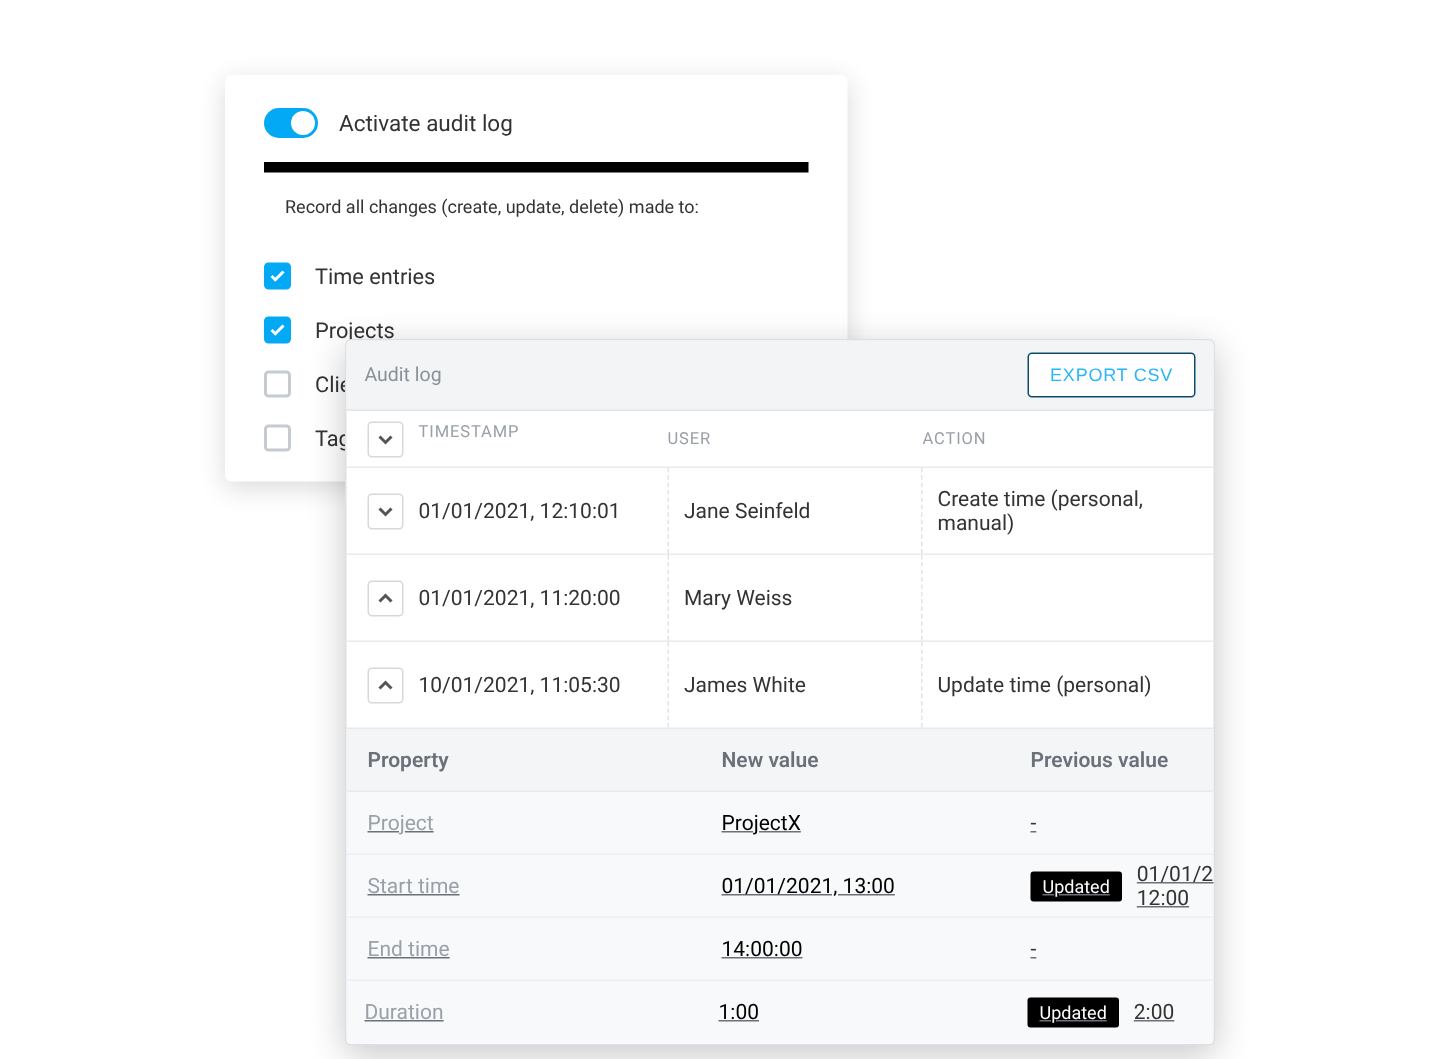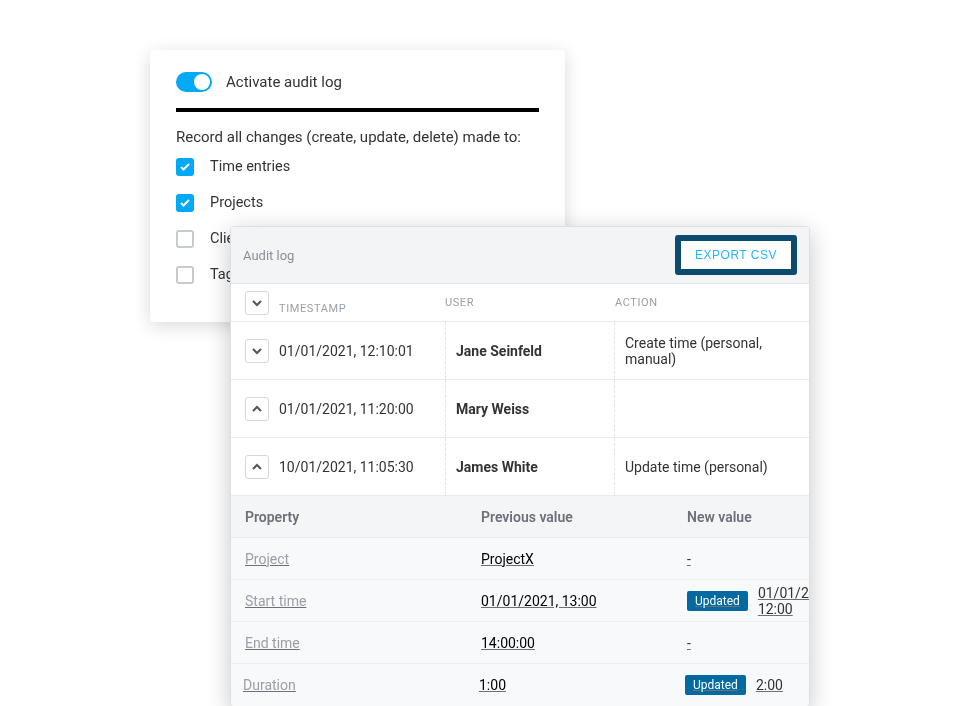--- a/index.html
+++ b/index.html
@@ -22,21 +22,21 @@
     border-radius: 4px;
     padding: 22px 26px 20px;
     box-shadow: 0 4px 18px rgba(0,0,0,0.15);
     z-index: 1;
   }
   .toggle-row {
     display: flex;
     align-items: center;
     gap: 14px;
     padding-bottom: 16px;
-    border-bottom: 4px solid #000000;
+    border-bottom: 7px solid #000000;
   }
   .toggle {
     position: relative;
     width: 36px;
     height: 20px;
     background: #03a9f4;
     border-radius: 999px;
     cursor: pointer;
   }
   .toggle::after {
@@ -47,27 +47,27 @@
     width: 16px;
     height: 16px;
     background: #fff;
     border-radius: 50%;
   }
   .toggle-label {
     font-size: 15px;
     color: #333;
   }
   .settings-desc {
-    margin: 16px 0 12px;
-    font-size: 15px;
+    margin: 16px 14px 12px;
+    font-size: 12px;
     color: #333;
   }
   .opt-row {
     display: flex;
-    align-items: flex-start;
+    align-items: flex-end;
     gap: 16px;
     height: 36px;
     font-size: 14.5px;
     color: #333;
   }
   .checkbox {
     width: 18px;
     height: 18px;
     border: 2px solid #c6cbd1;
     border-radius: 3px;
@@ -104,21 +104,21 @@
     align-items: center;
     justify-content: space-between;
     padding: 8px 12px;
   }
   .audit-title {
     font-size: 13px;
     color: #8a9099;
   }
   .export-btn {
     background: #fff;
-    border: 6px solid #0c4a6e;
+    border: 1px solid #0c4a6e;
     color: #29b6f6;
     font-size: 12px;
     letter-spacing: 0.5px;
     padding: 7px 14px;
     border-radius: 3px;
     cursor: pointer;
   }
 
   .cols-header,
   .log-row {
@@ -129,21 +129,21 @@
   }
   .cols-header {
     height: 38px;
     border-bottom: 1px solid #e8eaed;
     font-size: 11px;
     letter-spacing: 0.6px;
     color: #9aa0a8;
   }
   .ts-head {
     display: flex;
-    align-items: flex-end;
+    align-items: flex-start;
     gap: 10px;
   }
   .expander {
     width: 24px;
     height: 24px;
     border: 1px solid #d5d8dd;
     border-radius: 3px;
     background: #fff;
     display: inline-flex;
     align-items: center;
@@ -169,21 +169,20 @@
     align-items: center;
     gap: 10px;
   }
   .log-row .cell-user {
     border-left: 1px dashed #e0e3e7;
     border-right: 1px dashed #e0e3e7;
     height: 100%;
     display: flex;
     align-items: center;
     padding-left: 10px;
-    font-weight: bold;
   }
   .log-row .cell-action {
     padding-left: 10px;
   }
 
   .detail-cols,
   .detail-row {
     display: grid;
     grid-template-columns: 200px 170px 1fr;
     padding: 0 14px;
@@ -210,21 +209,21 @@
   .detail-row:last-child { border-bottom: none; padding-left: 12px; }
   .prop-name { color: #9aa0a8; }
   .prev-val { color: #000000; }
   .new-val {
     display: flex;
     align-items: center;
     gap: 10px;
     color: #333;
   }
   .badge {
-    background: #0369a1;
+    background: #000000;
     color: #fff;
     font-size: 12px;
     padding: 3px 8px;
     border-radius: 2px;
   }
 </style>
 </head>
 <body>
 
 <div class="settings-card">
@@ -317,22 +316,22 @@
           </svg>
       </span>
       <span>10/01/2021, 11:05:30</span>
     </div>
     <div class="cell-user">James White</div>
     <div class="cell-action">Update time (personal)</div>
   </div>
 
   <div class="detail-cols">
     <div>Property</div>
+    <div>New value</div>
     <div>Previous value</div>
-    <div>New value</div>
   </div>
 
   <div class="detail-row">
     <div class="prop-name">Project</div>
     <div class="prev-val">ProjectX</div>
     <div class="new-val">
       <span>-</span>
     </div>
   </div>
   <div class="detail-row">

